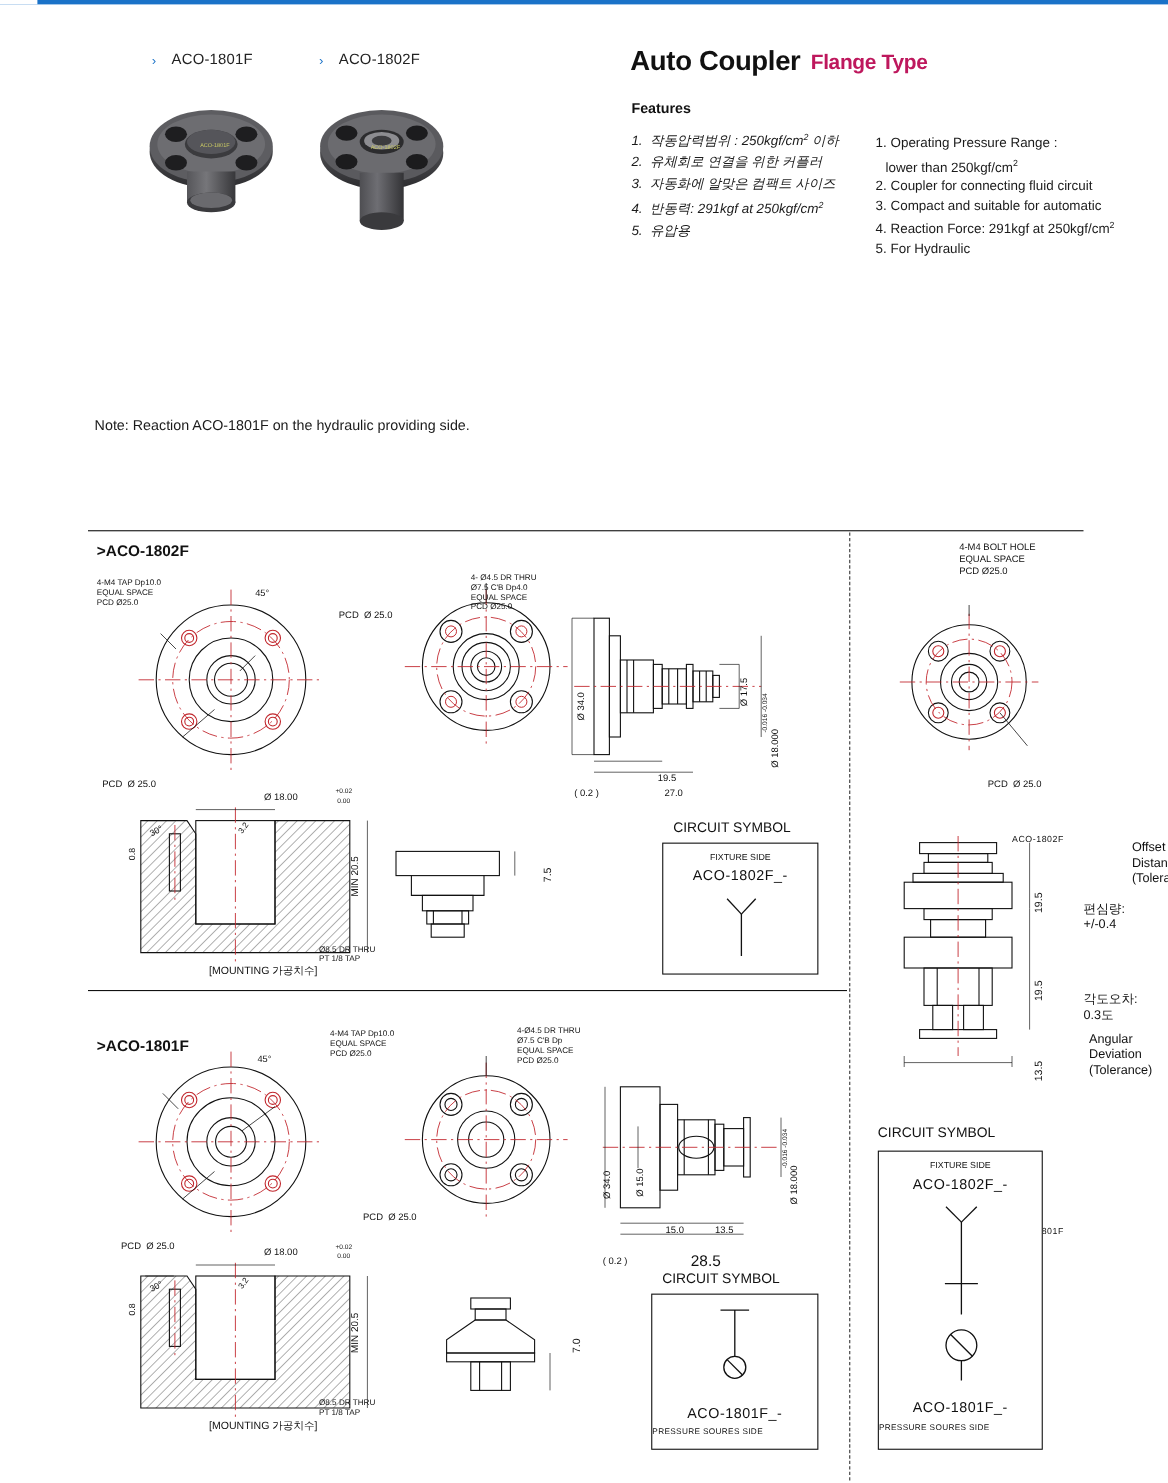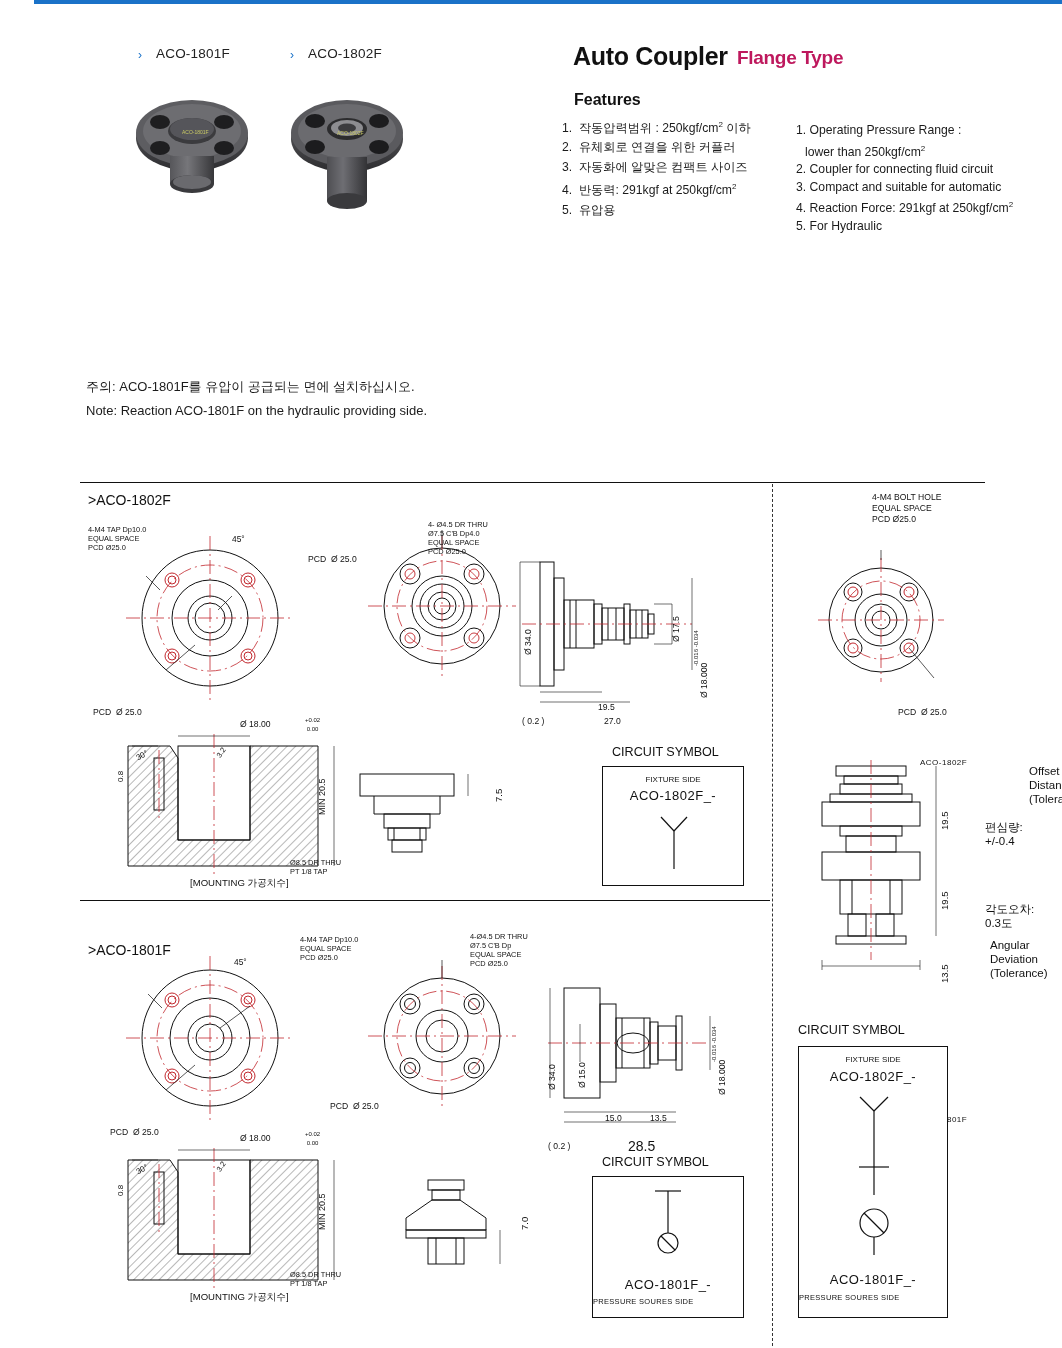--- a/index.html
+++ b/index.html
@@ -16,32 +16,32 @@
 
   
   .thumbs{position:absolute;left:120px;top:38px;width:400px;height:230px;}
   .thumb-label{position:absolute;font-size:13.5px;color:#222;letter-spacing:.2px;}
   .chev{position:absolute;font-size:12px;color:#1a72c8;}
   .photo{position:absolute;}
 
   
   .title{position:absolute;left:573px;top:42px;font-size:25px;font-weight:bold;color:#111;letter-spacing:-.3px;}
   .subtitle{position:absolute;left:737px;top:47px;font-size:19px;color:#be185d;font-weight:bold;letter-spacing:-.3px;}
-  .features-h{position:absolute;left:574px;top:91px;font-size:16px;font-weight:bold;color:#111;}
-  .feat-ko{position:absolute;left:562px;top:115px;width:225px;font-size:12.2px;line-height:19.4px;color:#1b1b1b;}
+  .features-h{position:absolute;left:574px;top:91px;font-size:13px;font-weight:bold;color:#111;}
+  .feat-ko{position:absolute;left:574px;top:115px;width:225px;font-size:12.2px;line-height:19.4px;color:#1b1b1b;font-style:italic;}
   .feat-en{position:absolute;left:796px;top:122px;width:235px;font-size:12.2px;line-height:17.6px;color:#1b1b1b;}
   .feat-ko div,.feat-en div{white-space:nowrap;}
   sup{font-size:8px;vertical-align:super;}
 
   
   .note{position:absolute;left:86px;top:375px;font-size:13px;line-height:24px;color:#1b1b1b;}
 
   
   .drawing{position:absolute;left:0;top:470px;width:1062px;height:878px;}
-  .dwg-label{position:absolute;font-size:14px;color:#111;font-family:"Liberation Sans",sans-serif;}
+  .dwg-label{position:absolute;font-size:14px;color:#111;font-family:"Liberation Sans",sans-serif;font-weight:bold;}
   .tiny{position:absolute;font-size:7.4px;line-height:9px;color:#111;font-family:"Liberation Sans",sans-serif;white-space:pre;}
   .sym-title{position:absolute;font-size:12.6px;color:#111;}
   .sym-box{position:absolute;border:1px solid #111;background:#fff;}
   .sym-cap{position:absolute;font-size:8px;color:#111;text-align:center;width:100%;}
   .sym-name{position:absolute;font-size:13px;color:#111;text-align:center;width:100%;letter-spacing:.5px;}
   .sym-sub{position:absolute;font-size:7.5px;color:#111;text-align:left;width:100%;letter-spacing:.3px;}
   .vrule{position:absolute;border-left:1px dashed #333;}
   .hrule{position:absolute;border-top:1px solid #111;}
   .side-note{position:absolute;font-size:11.5px;line-height:14px;color:#111;}
   .rot{transform:rotate(-90deg);transform-origin:left top;white-space:nowrap;}
@@ -133,21 +133,20 @@
 <div class="feat-en">
   <div>1. Operating Pressure Range :</div>
   <div style="padding-left:9px;">lower than 250kgf/cm<sup>2</sup></div>
   <div>2. Coupler for connecting fluid circuit</div>
   <div>3. Compact and suitable for automatic</div>
   <div>4. Reaction Force: 291kgf at 250kgf/cm<sup>2</sup></div>
   <div>5. For Hydraulic</div>
 </div>
 
 <div class="note">
-  <div>주의: ACO-1801F를 유압이 공급되는 면에 설치하십시오.</div>
   <div>Note: Reaction ACO-1801F on the hydraulic providing side.</div>
 </div>
 
 <div class="drawing">
 
   <div class="hrule" style="left:80px;top:12px;width:905px;"></div>
   <div class="hrule" style="left:80px;top:430px;width:690px;"></div>
   <div class="vrule" style="left:772px;top:14px;height:862px;"></div>
 
   <div class="dwg-label" style="left:88px;top:22px;">&gt;ACO-1802F</div>

